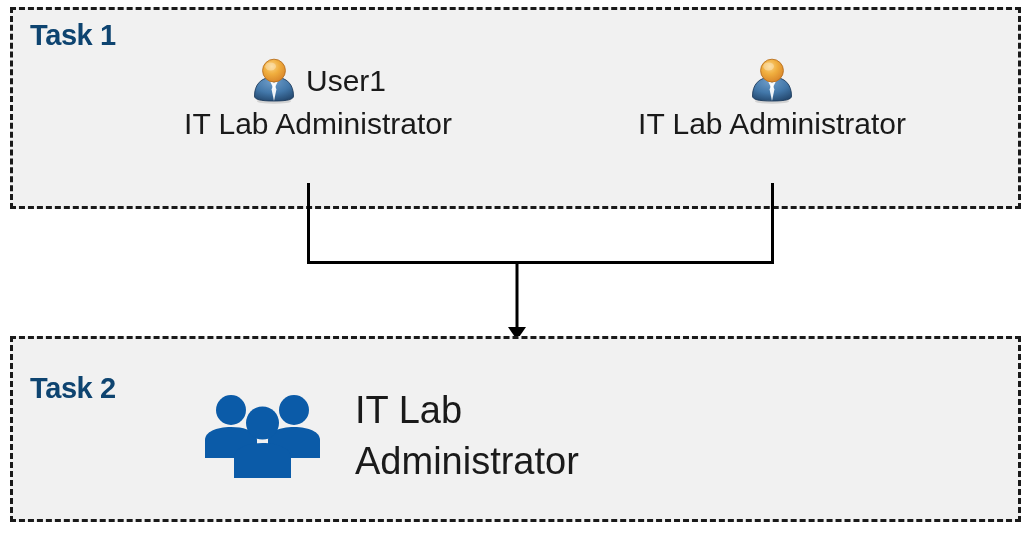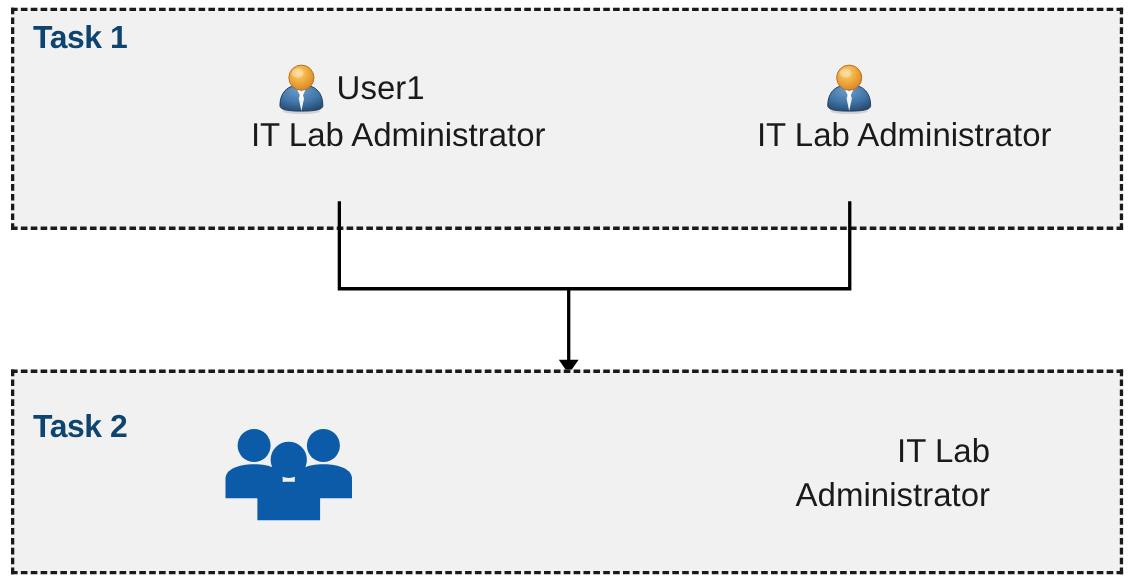--- a/index.html
+++ b/index.html
@@ -48,21 +48,21 @@
     letter-spacing: -0.4px;
     line-height: 1;
     white-space: nowrap;
   }
   #task1-label { left: 30px; top: 21px; }
   #task2-label { left: 30px; top: 374px; }
 
   
   .person-entry {
     position: absolute;
-    text-align: right;
+    text-align: center;
     color: #1a1a1a;
     font-size: 30px;
     line-height: 1.32;
     white-space: nowrap;
   }
   #person-user1   { left: 140px; top: 58px; width: 356px; }
   #person-guest   { left: 588px; top: 58px; width: 368px; }
 
   .person-row {
     display: flex;
@@ -93,23 +93,23 @@
     gap: 0px;
   }
   .group-icon {
     width: 125px;
     height: 92px;
     flex: 0 0 auto;
     display: block;
   }
   #group-name {
     flex: 1 1 auto;
-    text-align: right;
+    text-align: left;
     color: #1a1a1a;
-    font-size: 30px;
+    font-size: 38px;
     line-height: 1.34;
     padding-left: 30px;
   }
 
   
   #connector {
     position: absolute;
     left: 0;
     top: 0;
     width: 1028px;

